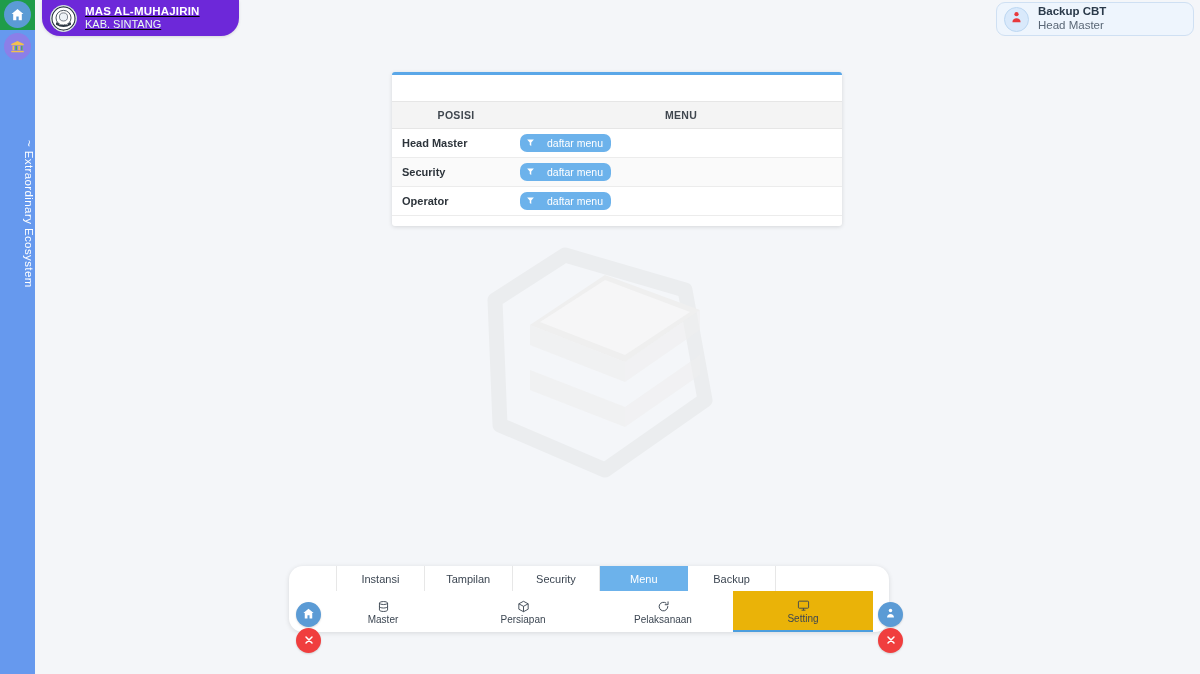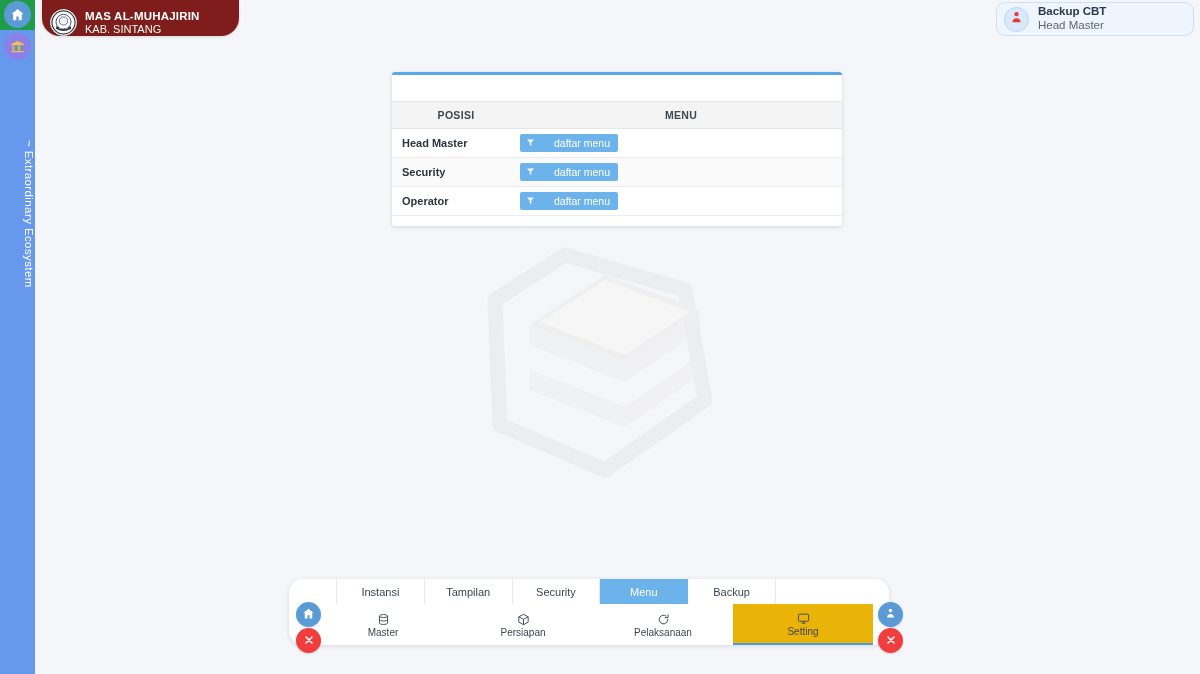--- a/index.html
+++ b/index.html
@@ -40,25 +40,26 @@
     text-orientation: mixed;
     display: flex; align-items: flex-start; justify-content: center;
     padding-top: 8px;
     white-space: nowrap;
   }
 
   
   #school-badge {
     position: absolute; left: 42px; top: 0;
     width: 197px; height: 36px;
-    background: #7f1d1d;
+    background: #6d28d9;
     border-radius: 0 0 18px 18px;
-    display: flex; align-items: flex-end;
+    display: flex; align-items: center;
     padding-left: 8px;
     box-shadow: 0 1px 3px rgba(0,0,0,.12);
+    text-decoration: underline;
   }
   #school-logo {
     width: 27px; height: 27px; border-radius: 50%;
     background: #ffffff; flex: 0 0 27px;
     display: flex; align-items: center; justify-content: center;
     overflow: hidden;
     border: 1px solid #cfe8d8;
   }
   #school-text { margin-left: 8px; line-height: 1.15; }
   #school-name { font-size: 11.5px; font-weight: bold; color: #ffffff; letter-spacing: .2px; }
@@ -119,37 +120,37 @@
   table#posisi-table tbody td {
     font-size: 11px;
     color: #2d343b;
     padding: 5px 0 5px 10px;
     border-bottom: 1px solid #ececec;
     vertical-align: middle;
   }
   table#posisi-table tbody td.posisi-name { font-weight: bold; }
   table#posisi-table tbody tr:nth-child(even) td { background: #fafafa; }
   .daftar-btn {
-    display: inline-flex; align-items: center; gap: 19px;
+    display: inline-flex; align-items: center; gap: 12px;
     background: #6cb2eb;
     color: #ffffff;
     border: none;
-    border-radius: 2px;
+    border-radius: 7px;
     font-size: 10.5px;
     font-family: "Liberation Sans", sans-serif;
     padding: 3px 8px 3px 6px;
     cursor: pointer;
     min-width: 79px;
     justify-content: center;
   }
   .daftar-btn svg { flex: 0 0 auto; }
 
   
   #bottom-nav {
-    position: absolute; left: 289px; top: 579px;
+    position: absolute; left: 289px; top: 566px;
     width: 600px; height: 66px;
     background: #ffffff;
     border-radius: 14px;
     box-shadow: 0 1px 5px rgba(0,0,0,.12);
     overflow: hidden;
   }
   #nav-top-row {
     display: flex;
     height: 25px;
     margin-left: 47px;

